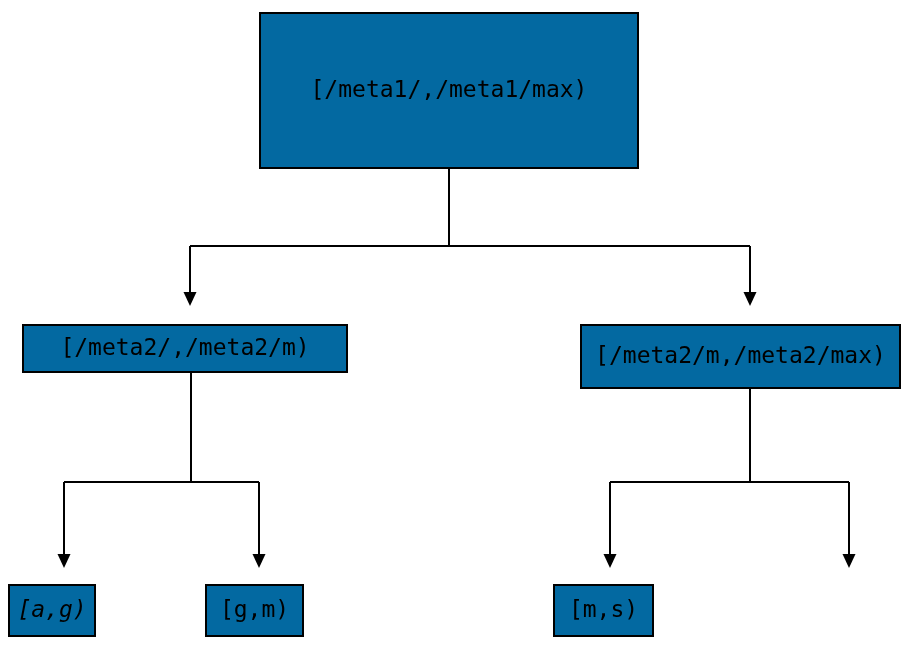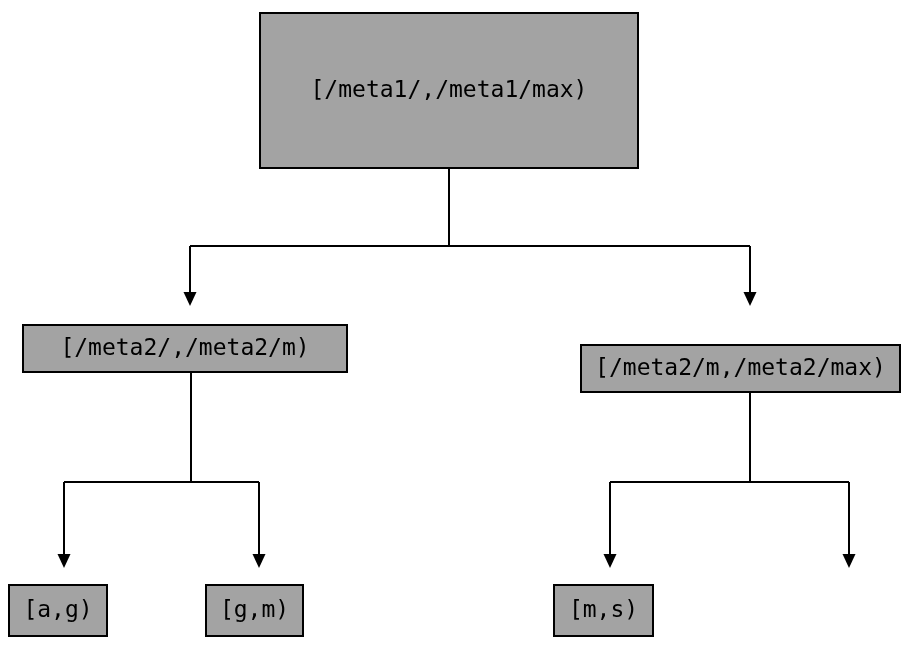--- a/index.html
+++ b/index.html
@@ -22,21 +22,21 @@
     left: 0;
     top: 0;
     width: 912px;
     height: 652px;
     display: block;
   }
   .node-box {
     position: absolute;
     box-sizing: border-box;
     border: 2px solid #000000;
-    background: #a3a3a3;
+    background: #0369a1;
     display: flex;
     align-items: center;
     justify-content: center;
     color: #000000;
     font-family: "DejaVu Sans Mono", "Liberation Mono", monospace;
     font-size: 23px;
     line-height: 1;
     letter-spacing: 0px;
     white-space: pre;
   }
@@ -81,25 +81,25 @@
   </svg>
 
   <div class="node-box" style="left:259px; top:12px; width:380px; height:157px;">
     <span class="node-label">[/meta1/,/meta1/max)</span>
   </div>
 
   <div class="node-box" style="left:22px; top:324px; width:326px; height:49px;text-align:center;">
     <span class="node-label">[/meta2/,/meta2/m)</span>
   </div>
 
-  <div class="node-box" style="left:580px; top:324px; width:321px; height:49px;margin-top:20px;">
+  <div class="node-box" style="left:580px; top:324px; width:321px; height:65px;">
     <span class="node-label">[/meta2/m,/meta2/max)</span>
   </div>
 
-  <div class="node-box" style="left:8px; top:584px; width:100px; height:53px;">
+  <div class="node-box" style="left:8px; top:584px; width:88px; height:53px;font-style:italic;">
     <span class="node-label">[a,g)</span>
   </div>
 
   <div class="node-box" style="left:205px; top:584px; width:99px; height:53px;">
     <span class="node-label">[g,m)</span>
   </div>
 
   <div class="node-box" style="left:553px; top:584px; width:101px; height:53px;justify-content:center;">
     <span class="node-label">[m,s)</span>
   </div>

